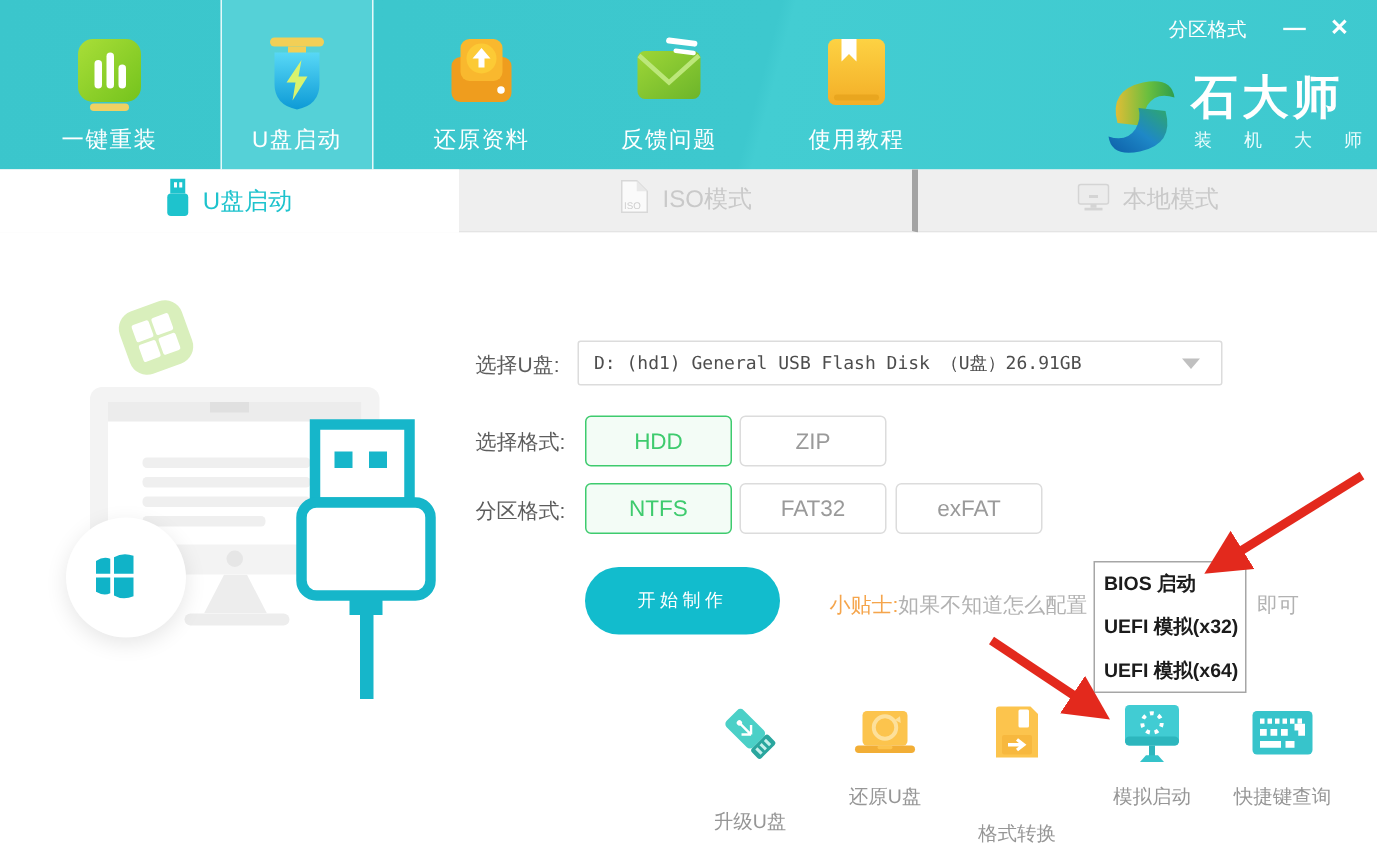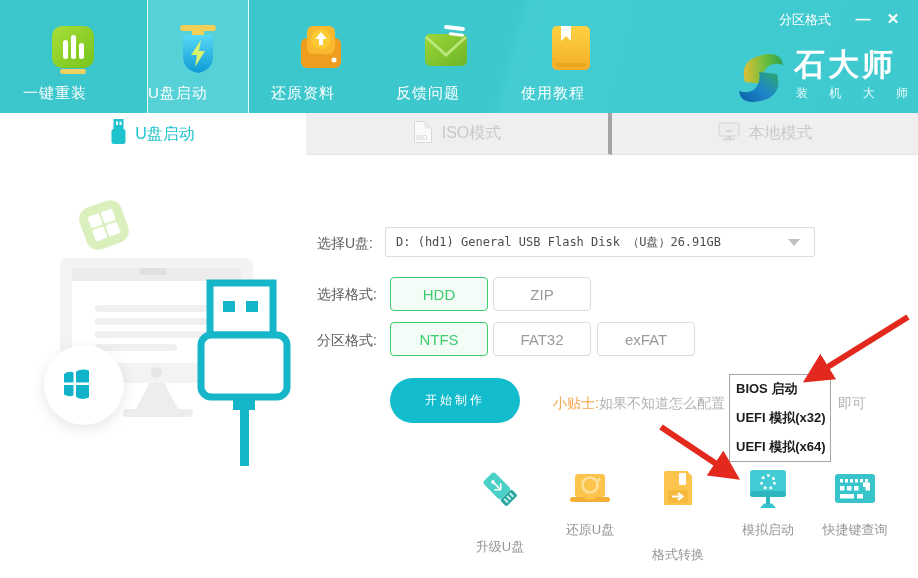--- a/index.html
+++ b/index.html
@@ -1,21 +1,21 @@
 <!DOCTYPE html>
 <html><head>
 <meta charset="utf-8">
 <style>
   html,body{margin:0;padding:0;background:#888;}
   #app{position:relative;width:918px;height:578px;background:#fff;overflow:hidden;
        font-family:"Liberation Sans",sans-serif;-webkit-font-smoothing:antialiased;}
   
   .header{position:absolute;left:0;top:0;width:918px;height:113px;
           background:linear-gradient(105deg,#3bc6cc 0%,#3dc8ce 55%,#43cdd2 56%,#3ec9cf 100%);}
-  .nav-item{position:absolute;top:0;width:100px;height:113px;cursor:pointer;}
+  .nav-item{position:absolute;top:0;width:100px;height:113px;cursor:pointer;text-align:center;}
   .nav-item.selected{background:#55d1d7;border-left:1px solid rgba(255,255,255,.85);
                      border-right:1px solid rgba(255,255,255,.85);}
   .nav-icon{position:absolute;left:50%;top:24px;transform:translateX(-50%);width:46px;height:50px;}
   .nav-label{position:absolute;left:0;right:0;top:84px;color:#fff;font-size:15px;letter-spacing:1px;}
   .disclaimer{position:absolute;left:779px;top:11px;color:#fff;font-size:13px;cursor:pointer;}
   .winbtn{position:absolute;top:8px;width:22px;height:22px;color:#fff;font-size:15px;font-weight:700;
           text-align:center;line-height:22px;cursor:pointer;}
   .btn-min{left:852px;} .btn-close{left:882px;}
   .logo{position:absolute;left:736px;top:48px;height:58px;}
   .logo-mark{position:absolute;left:0;top:2px;}

